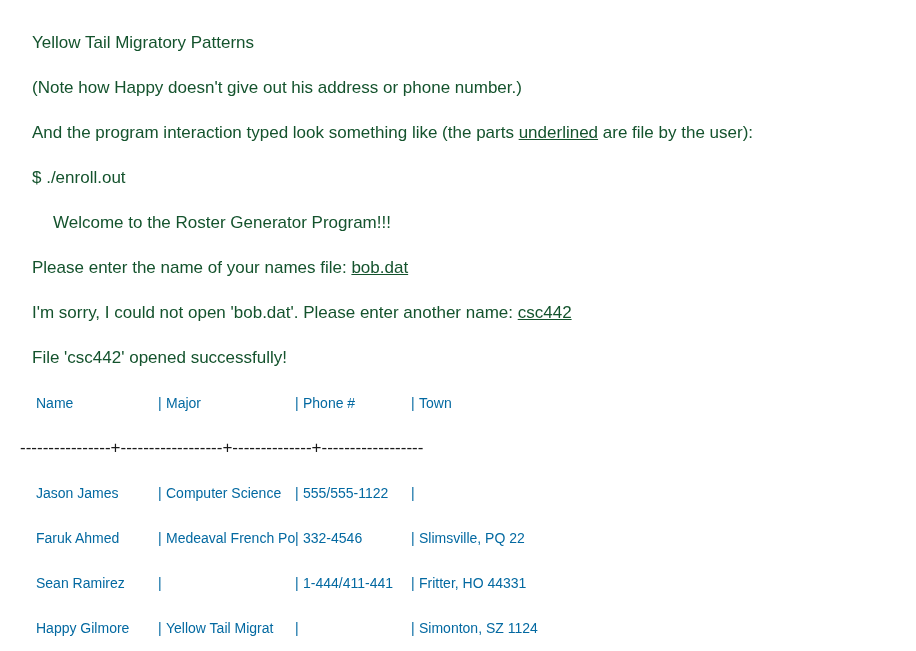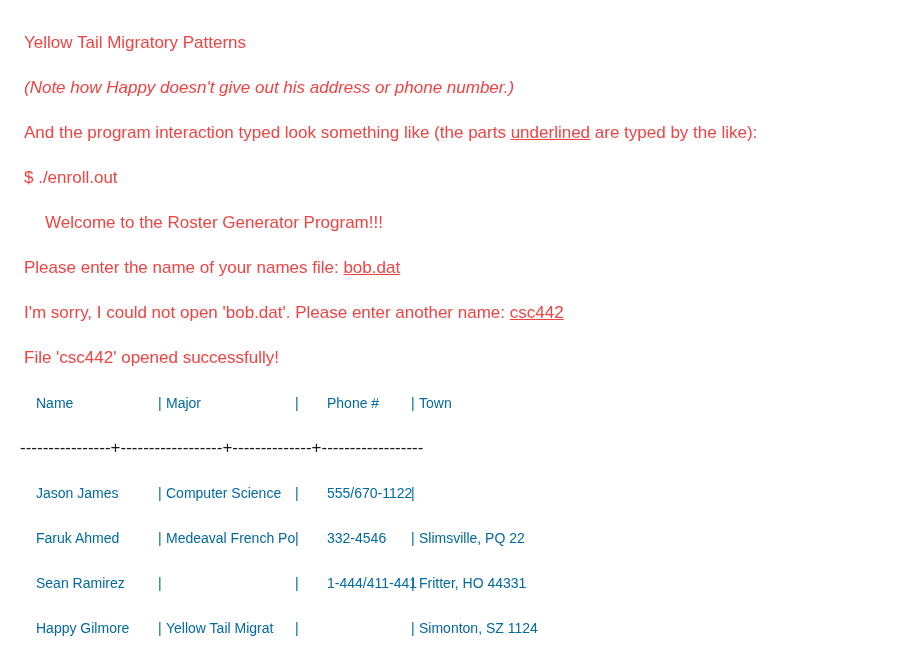--- a/index.html
+++ b/index.html
@@ -20,25 +20,25 @@
 
   .doc {
     position: absolute;
     left: 20px;
     top: 0;
     width: 880px;
   }
 
   .para {
     position: absolute;
-    left: 4px;
+    left: 12px;
     white-space: pre;
     line-height: 20px;
     font-size: 17px;
-    color: #ef4444;
+    color: #14532d;
   }
 
   .u { text-decoration: underline; text-underline-offset: 1px; }
 
   .indent { padding-left: 21px; }
 
   
   .row {
     position: absolute;
     left: 16px;
@@ -51,44 +51,44 @@
   .row > span {
     position: absolute;
     top: 0;
     white-space: pre;
     display: block;
   }
   .c-name { left: 0px; }
   .c-bar1 { left: 122px; }
   .c-major { left: 130px; }
   .c-bar2 { left: 259px; }
-  .c-phone { left: 267px; margin-left: 24px; }
+  .c-phone { left: 267px; }
   .c-bar3 { left: 375px; }
   .c-town { left: 383px; }
 
   .divider {
     position: absolute;
     left: 0;
     white-space: pre;
     font-size: 17px;
     letter-spacing: 0px;
     line-height: 20px;
     color: #1a1a1a;
   }
 </style>
 </head>
 <body>
 
 <div class="doc">
 
   <div class="para" style="top:33px;">Yellow Tail Migratory Patterns</div>
 
-  <div class="para" style="top:78px;font-style:italic;">(Note how Happy doesn't give out his address or phone number.)</div>
+  <div class="para" style="top:78px;">(Note how Happy doesn't give out his address or phone number.)</div>
 
-  <div class="para" style="top:123px;"><span>And the program interaction typed look something like (the parts </span><span class="u">underlined</span><span> are typed by the like):</span></div>
+  <div class="para" style="top:123px;"><span>And the program interaction typed look something like (the parts </span><span class="u">underlined</span><span> are file by the user):</span></div>
 
   <div class="para" style="top:168px;">$ ./enroll.out</div>
 
   <div class="para indent" style="top:213px;">Welcome to the Roster Generator Program!!!</div>
 
   <div class="para" style="top:258px;"><span>Please enter the name of your names file: </span><span class="u">bob.dat</span></div>
 
   <div class="para" style="top:303px;"><span>I'm sorry, I could not open 'bob.dat'. Please enter another name: </span><span class="u">csc442</span></div>
 
   <div class="para" style="top:348px;">File 'csc442' opened successfully!</div>
@@ -103,21 +103,21 @@
     <span class="c-town">Town</span>
   </div>
 
   <div class="divider" style="top:438px;">----------------+------------------+--------------+------------------</div>
 
   <div class="row" style="top:483px;">
     <span class="c-name">Jason James</span>
     <span class="c-bar1">|</span>
     <span class="c-major">Computer Science</span>
     <span class="c-bar2">|</span>
-    <span class="c-phone">555/670-1122</span>
+    <span class="c-phone">555/555-1122</span>
     <span class="c-bar3">|</span>
   </div>
 
   <div class="row" style="top:528px;">
     <span class="c-name">Faruk Ahmed</span>
     <span class="c-bar1">|</span>
     <span class="c-major">Medeaval French Po</span>
     <span class="c-bar2">|</span>
     <span class="c-phone">332-4546</span>
     <span class="c-bar3">|</span>

